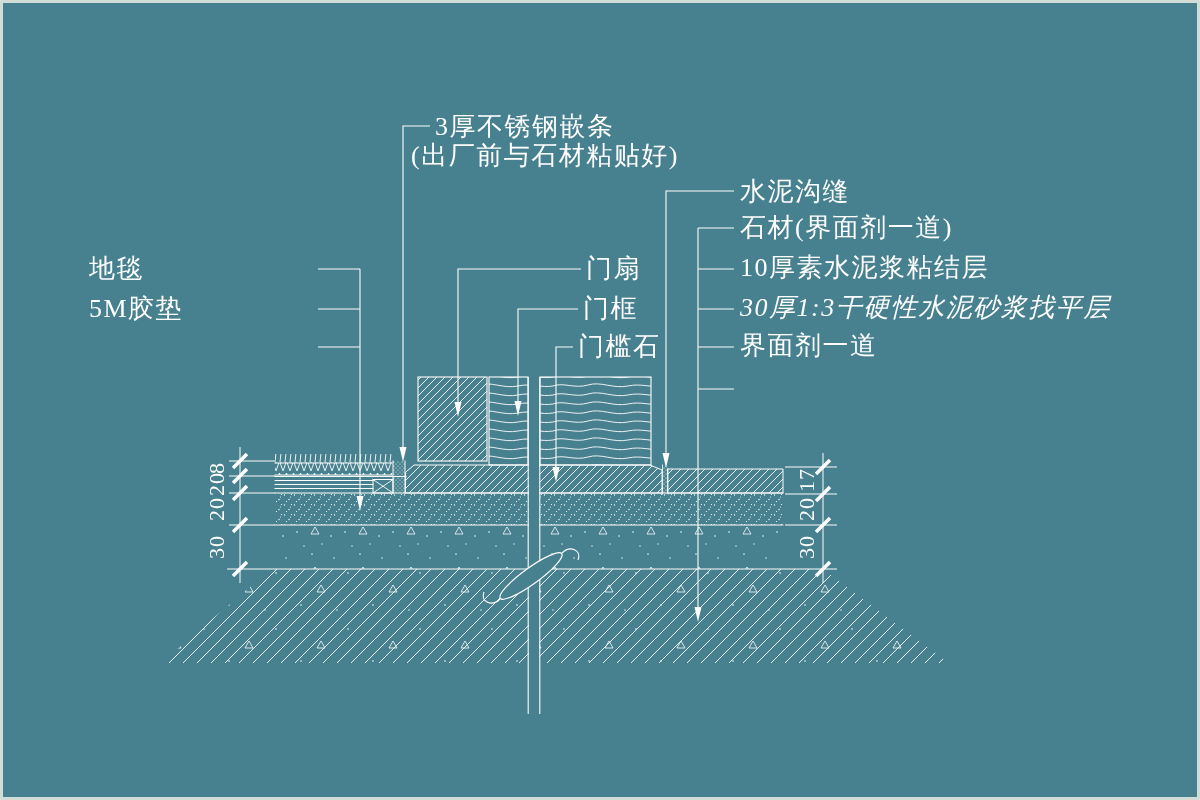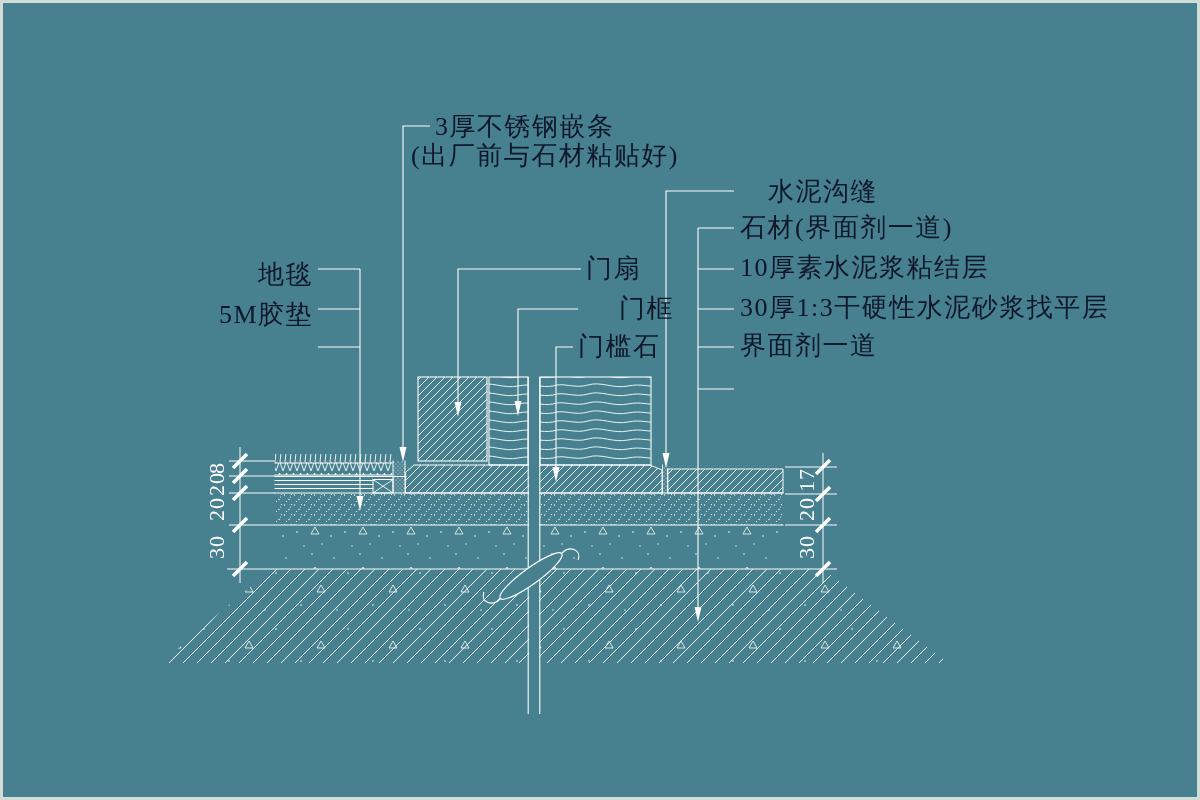--- a/index.html
+++ b/index.html
@@ -6,25 +6,25 @@
   #stage{
     position:relative;width:1200px;height:800px;
     background:#47808E;
     box-sizing:border-box;
     border:3px solid #D2DDD7;
     overflow:hidden;
     font-family:"Liberation Serif", serif;
   }
   #linework{position:absolute;left:0;top:0;}
   .lbl{
-    position:absolute;color:#0f172a;font-size:26px;line-height:28px;
+    position:absolute;color:#ffffff;font-size:26px;line-height:28px;
     white-space:nowrap;letter-spacing:1.5px;
     font-family:"Liberation Serif", serif;
   }
-  .lbl.r{text-align:right;margin-top:6px;}
+  .lbl.r{text-align:left;}
   .dim{
     position:absolute;color:#FDFDFD;font-size:22px;width:44px;height:24px;
     text-align:center;letter-spacing:1px;
     transform:rotate(-90deg);transform-origin:center center;
     font-family:"Liberation Serif", serif;
   }
 </style>
 </head>
 <body>
 
@@ -207,27 +207,27 @@
     </g>
   </svg>
 
   <div class="lbl" style="left:432px;top:110px;">3厚不锈钢嵌条</div>
   <div class="lbl" style="left:408px;top:139px;">(出厂前与石材粘贴好)</div>
 
   <div class="lbl r" style="left:86px;top:252px;width:224px;">地毯</div>
   <div class="lbl r" style="left:86px;top:292px;width:224px;font-family:Liberation Serif, serif;">5M胶垫</div>
 
   <div class="lbl" style="left:583px;top:252px;">门扇</div>
-  <div class="lbl" style="left:580px;top:292px;margin-left:36px;">门框</div>
+  <div class="lbl" style="left:580px;top:292px;">门框</div>
   <div class="lbl" style="left:575px;top:330px;">门槛石</div>
 
-  <div class="lbl" style="left:737px;top:175px;margin-left:28px;">水泥沟缝</div>
+  <div class="lbl" style="left:737px;top:175px;">水泥沟缝</div>
   <div class="lbl" style="left:737px;top:211px;">石材(界面剂一道)</div>
   <div class="lbl" style="left:737px;top:251px;">10厚素水泥浆粘结层</div>
-  <div class="lbl" style="left:737px;top:291px;">30厚1:3干硬性水泥砂浆找平层</div>
+  <div class="lbl" style="left:737px;top:291px;font-style:italic;">30厚1:3干硬性水泥砂浆找平层</div>
   <div class="lbl" style="left:737px;top:329px;">界面剂一道</div>
 
   <div class="dim" style="left:191px;top:453px;">8</div>
   <div class="dim" style="left:191px;top:469px;">20</div>
   <div class="dim" style="left:191px;top:494px;">20</div>
   <div class="dim" style="left:191px;top:532px;">30</div>
 
   <div class="dim" style="left:781px;top:465px;">17</div>
   <div class="dim" style="left:781px;top:494px;">20</div>
   <div class="dim" style="left:781px;top:532px;">30</div>

